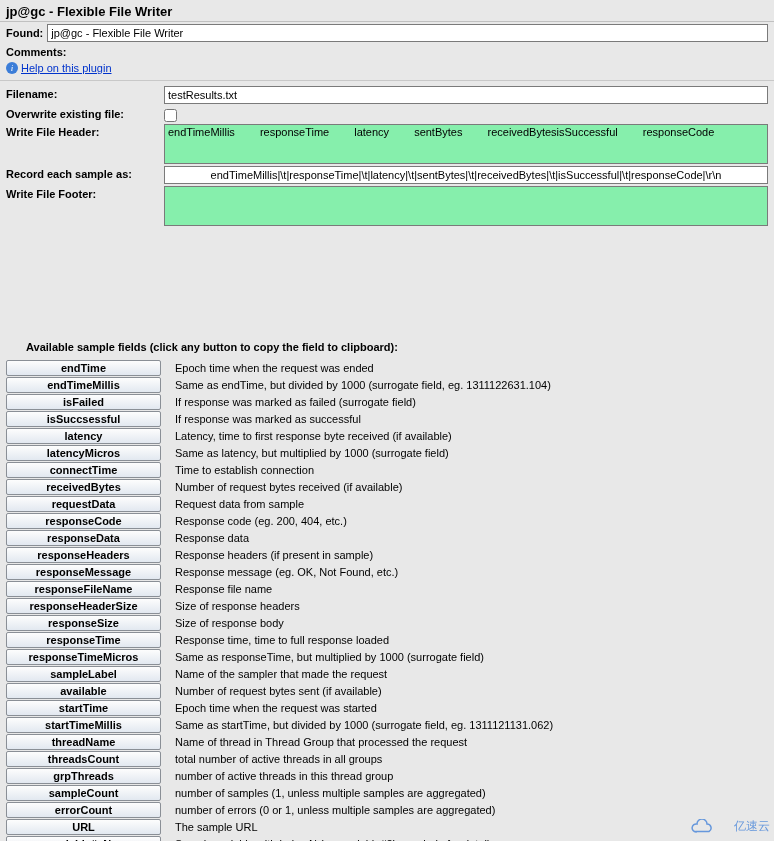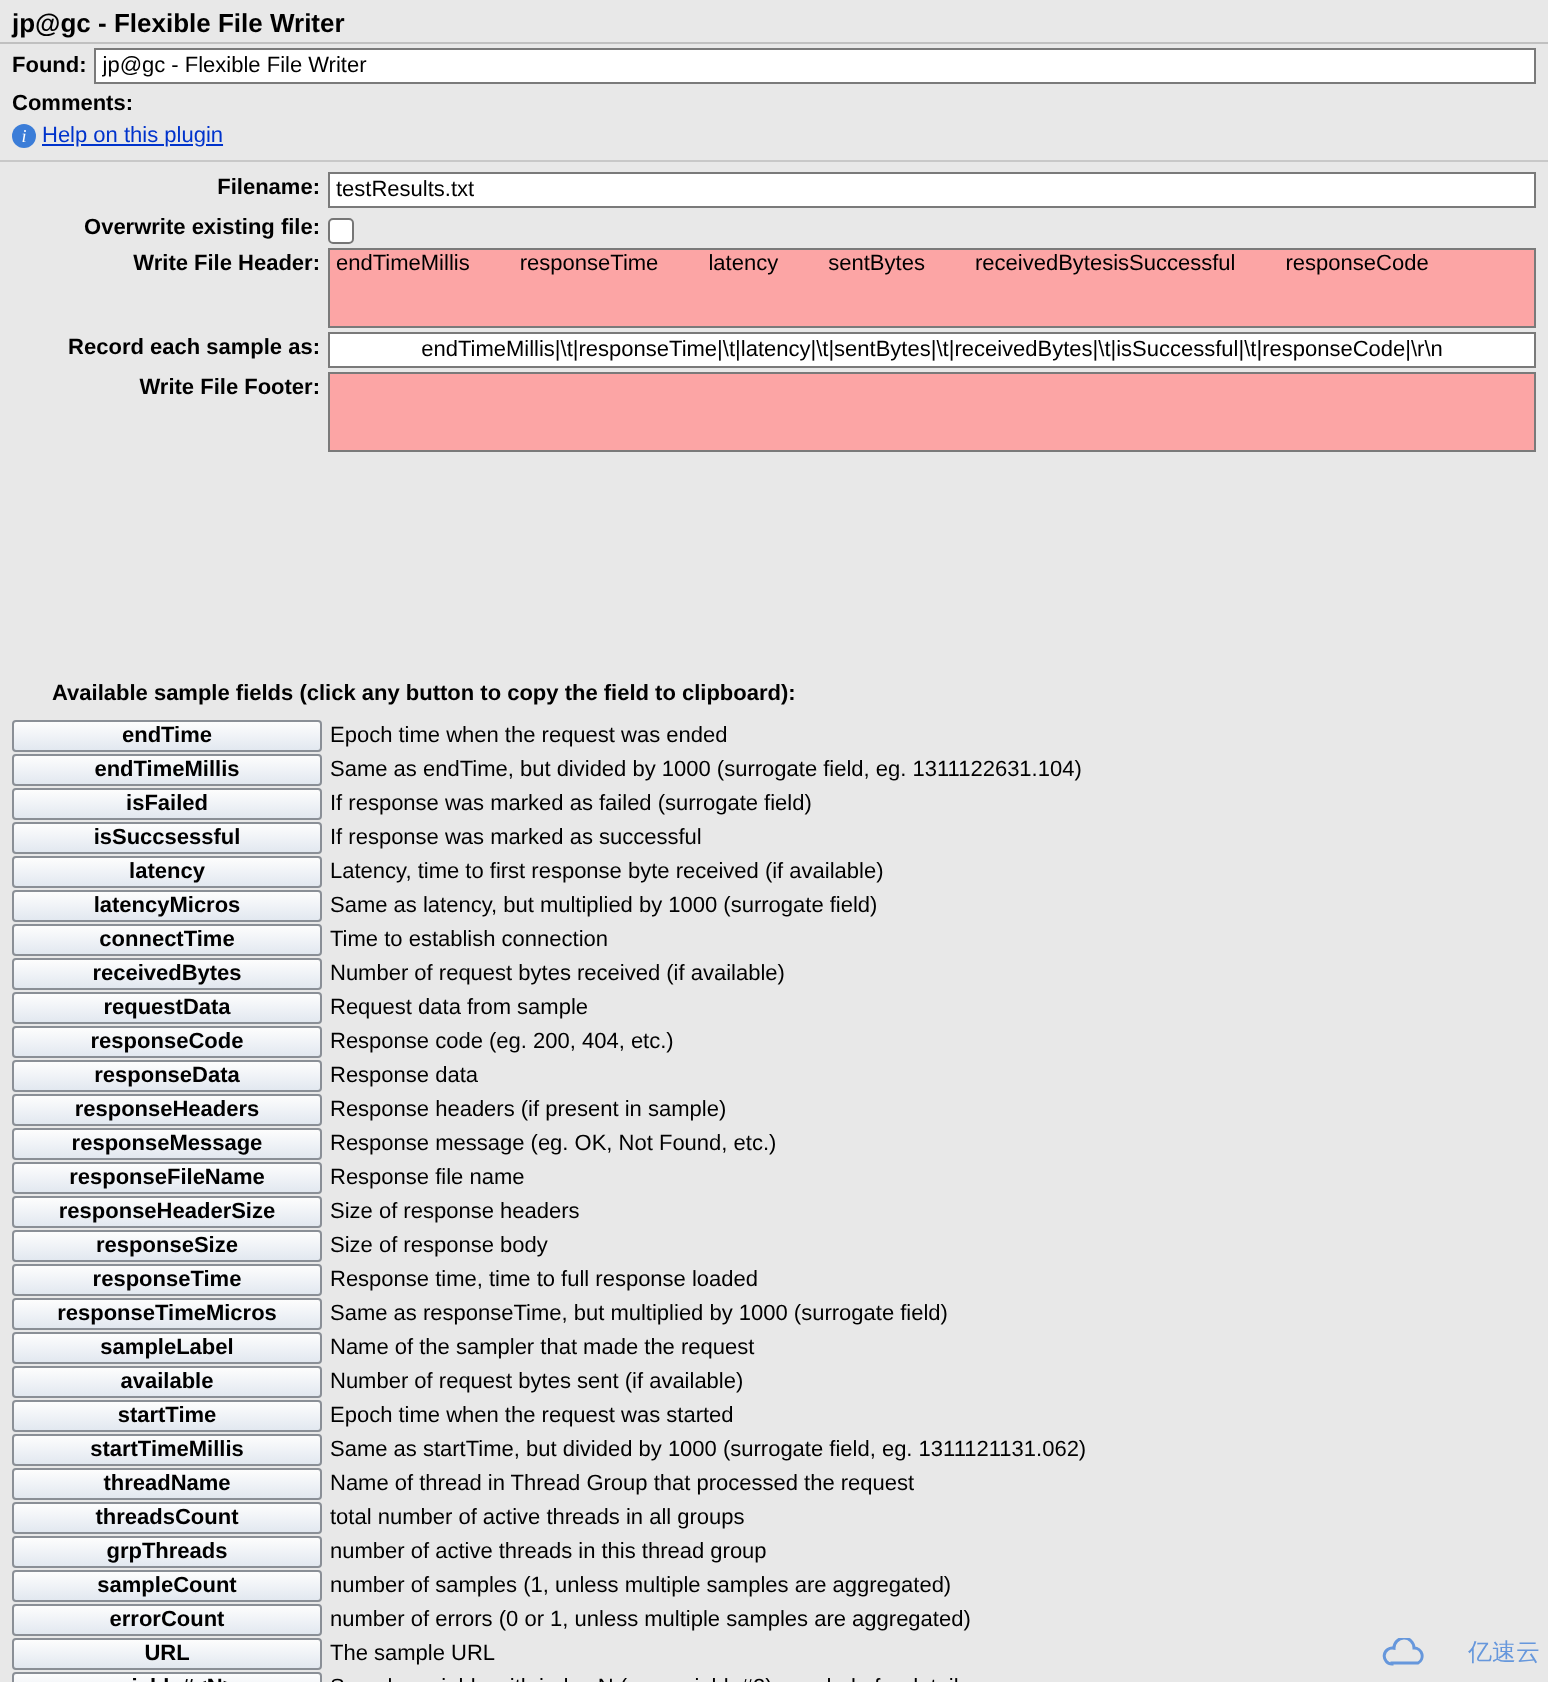--- a/index.html
+++ b/index.html
@@ -61,39 +61,39 @@
     border-top: 1px solid #c8c8c8;
     padding: 4px 2px 0 2px;
   }
   .cfg-row {
     display: flex;
     align-items: flex-start;
     padding: 1px 4px;
   }
   .cfg-row .clabel {
     width: 158px;
-    text-align: right;
+    text-align: left;
     font-weight: bold;
     padding-right: 4px;
     padding-top: 2px;
     white-space: nowrap;
   }
   .cfg-row input[type=text] {
     flex: 1;
     height: 18px;
     border: 1px solid #7a7a7a;
     background: #fff;
     font-family: Tahoma, Arial, sans-serif;
     font-size: 11px;
     padding: 1px 3px;
   }
   .cfg-row textarea {
     flex: 1;
     border: 1px solid #7a7a7a;
-    background: #fca5a5;
+    background: #86efac;
     font-family: Tahoma, Arial, sans-serif;
     font-size: 11px;
     padding: 1px 3px;
     resize: none;
     word-spacing: 22px;
   }
   .cfg-row input[type=checkbox] {
     margin: 3px 0 0 0;
   }
   .gap { height: 110px; }
@@ -115,21 +115,21 @@
     height: 16px;
     line-height: 14px;
     text-align: center;
     font-family: Tahoma, Arial, sans-serif;
     font-size: 11px;
     font-weight: bold;
     background: linear-gradient(#fdfdfd, #e2e8f0);
     border: 1px solid #8a8f96;
     border-radius: 2px;
     padding: 0 4px;
-    margin-right: 4px;
+    margin-right: 14px;
     cursor: pointer;
     white-space: nowrap;
     overflow: hidden;
   }
   .field-desc {
     white-space: nowrap;
   }
   .watermark {
     position: fixed;
     right: 4px;

